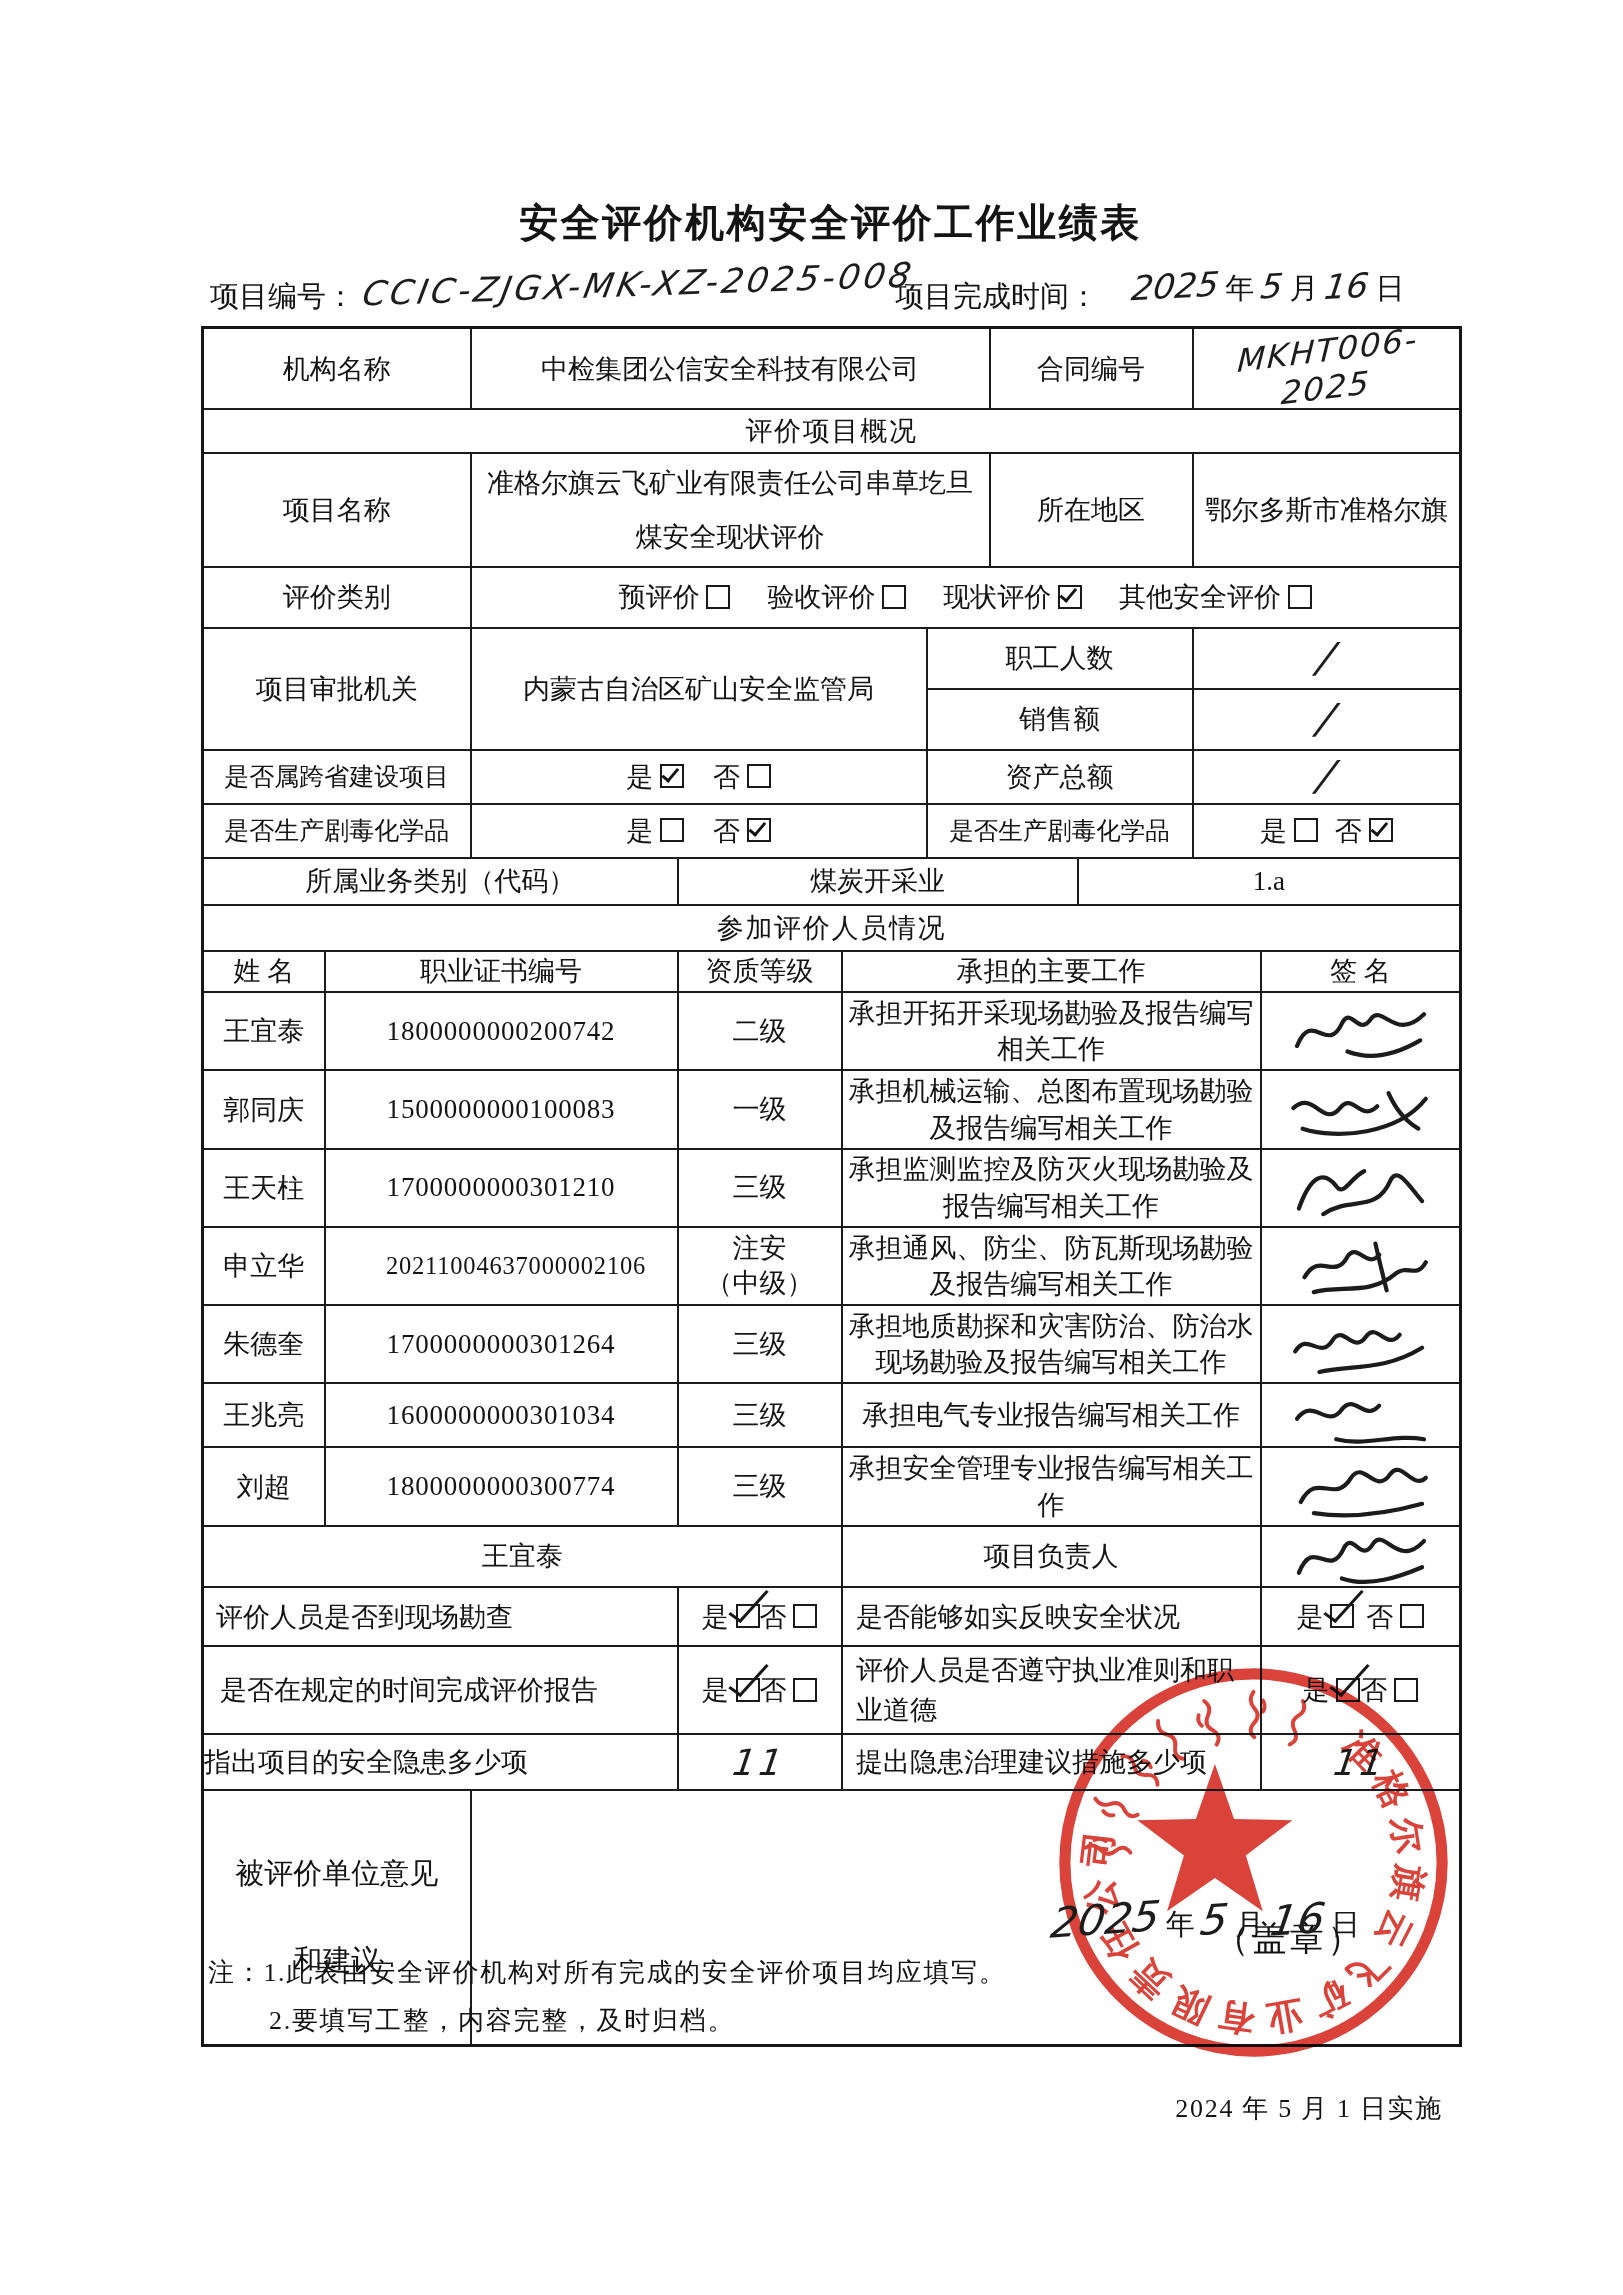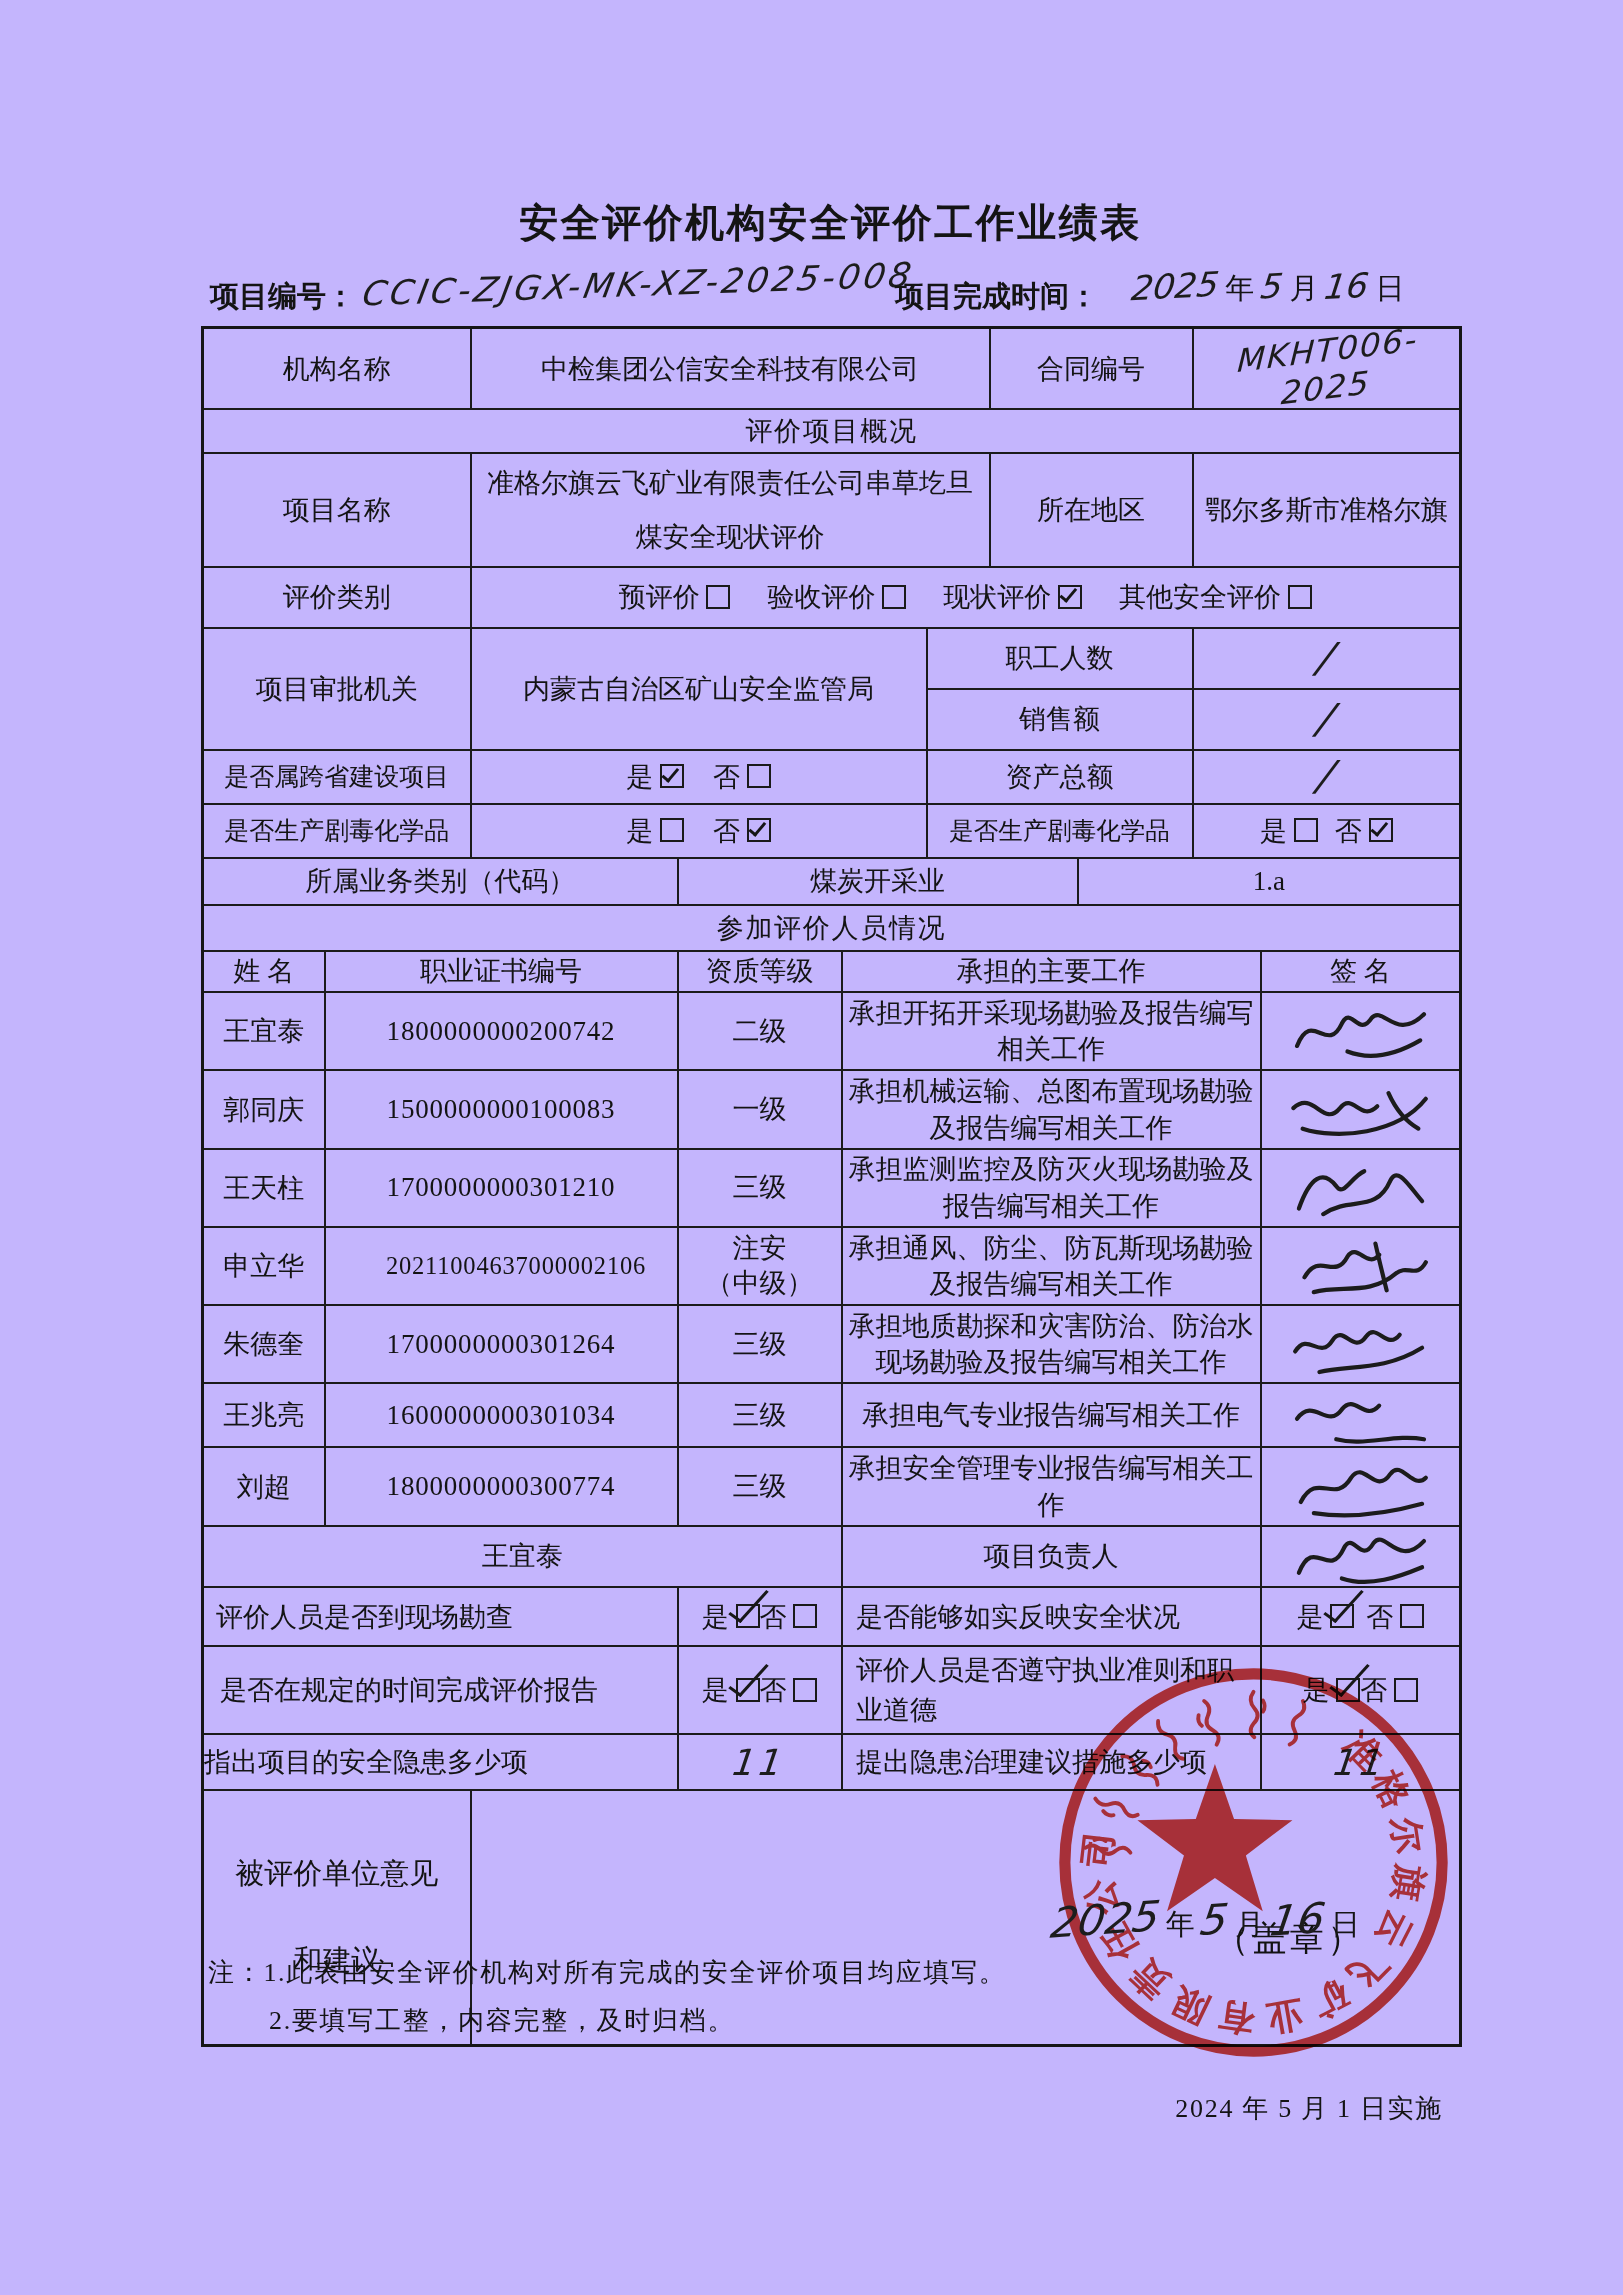--- a/index.html
+++ b/index.html
@@ -1,21 +1,21 @@
 <!DOCTYPE html>
 <html style="font-size:13.5px"><head>
 <meta charset="utf-8">
 <style>
   html,body{margin:0;padding:0;background:#e8e8e8;}
-  .page{position:relative;width:1624px;height:2295px;background:#c4b5fd;margin:0 auto;
+  .page{position:relative;width:1624px;height:2295px;background:#ffffff;margin:0 auto;
         font-family:"Liberation Serif",serif;color:#141414;overflow:hidden;}
   
   .title{position:absolute;left:201px;top:196px;width:1259px;text-align:center;
          font-size:39px;font-weight:bold;letter-spacing:2.5px;}
-  .meta-label{position:absolute;font-size:29px;font-weight:bold;}
+  .meta-label{position:absolute;font-size:29px;font-weight:normal;}
   
   .hw{font-family:"DejaVu Sans",sans-serif;font-style:italic;color:#1d1d1d;}
   .hw-code{font-size:34px;letter-spacing:3.4px;transform:skewX(-12deg) rotate(-2deg);display:inline-block;}
   .hw-num{font-size:34px;transform:skewX(-10deg) rotate(-3deg);display:inline-block;}
   .hw-contract{font-size:32px;letter-spacing:1.7px;transform:skewX(-10deg) rotate(-7deg);display:inline-block;}
   .hw-slash{font-size:41px;transform:skewX(-14deg);display:inline-block;line-height:1;}
   .hw-count{font-size:36px;letter-spacing:3.4px;transform:skewX(-8deg);display:inline-block;}
   .unit{font-size:29px;font-family:"Liberation Serif",serif;font-style:normal;margin:0 6.8px;}
   
   table.tbl{position:absolute;left:201px;top:326px;width:1259px;border-collapse:collapse;

